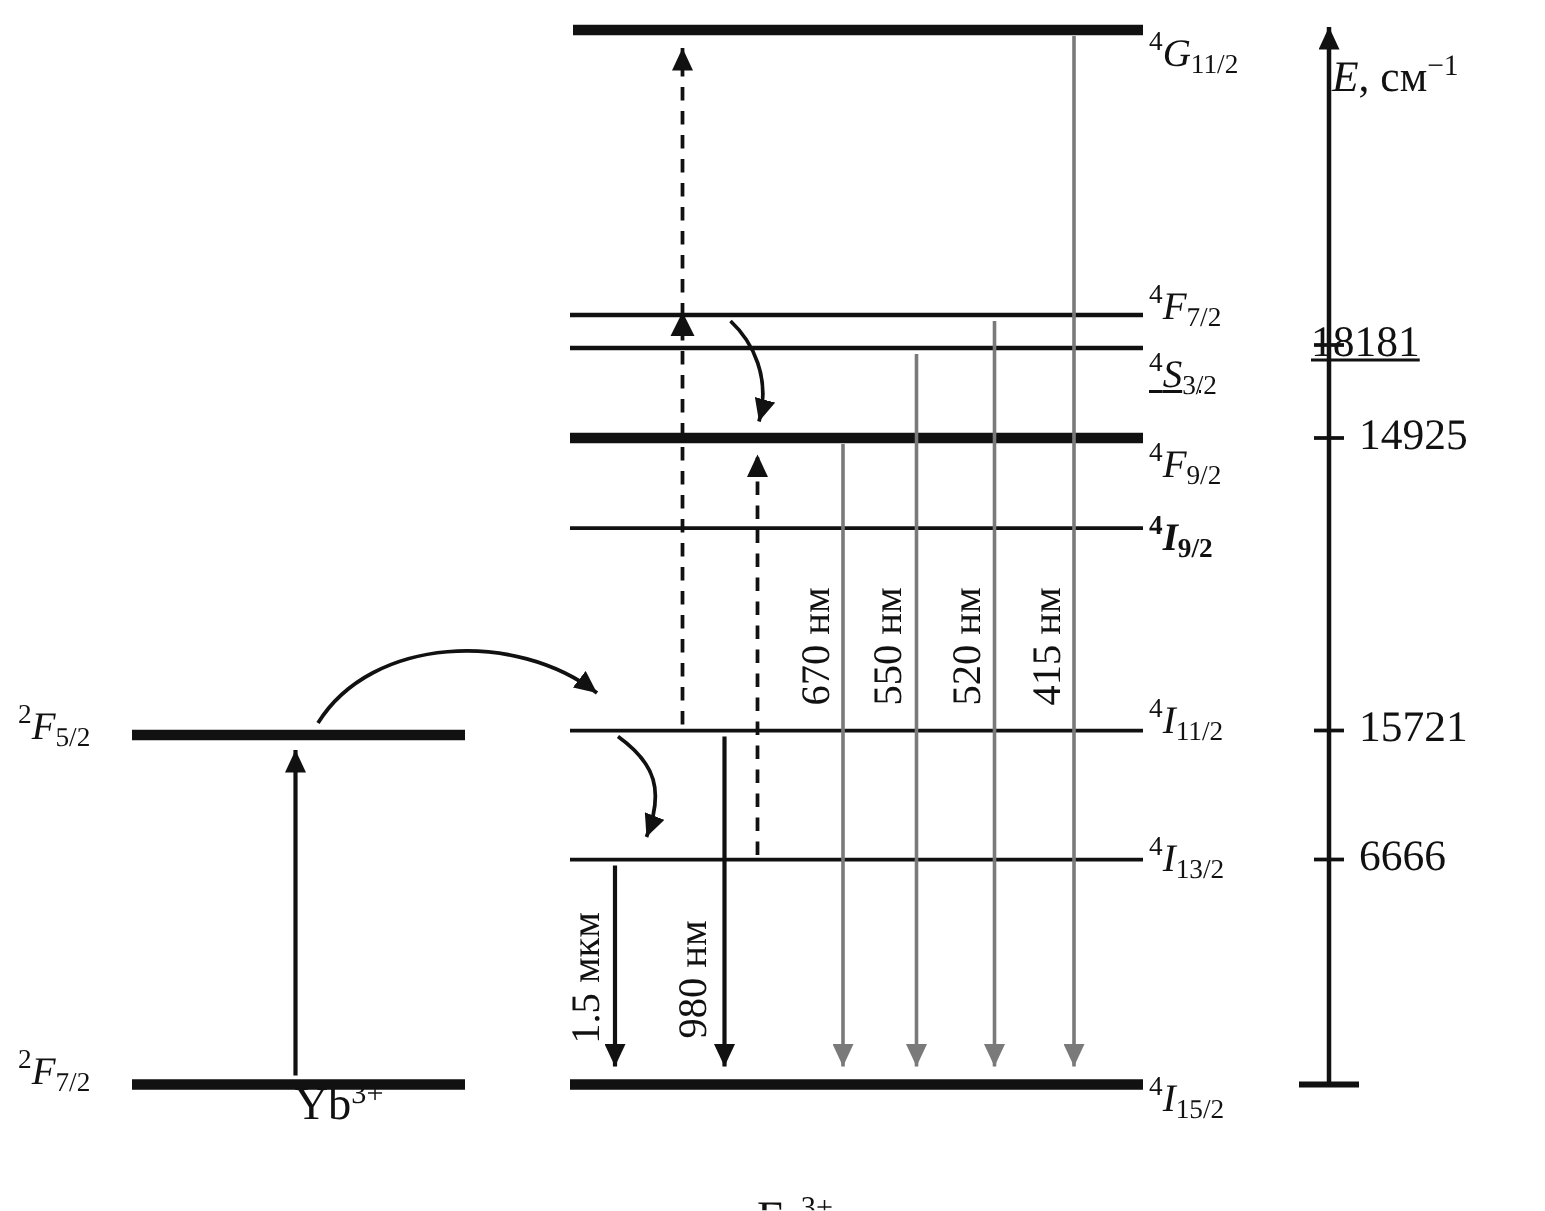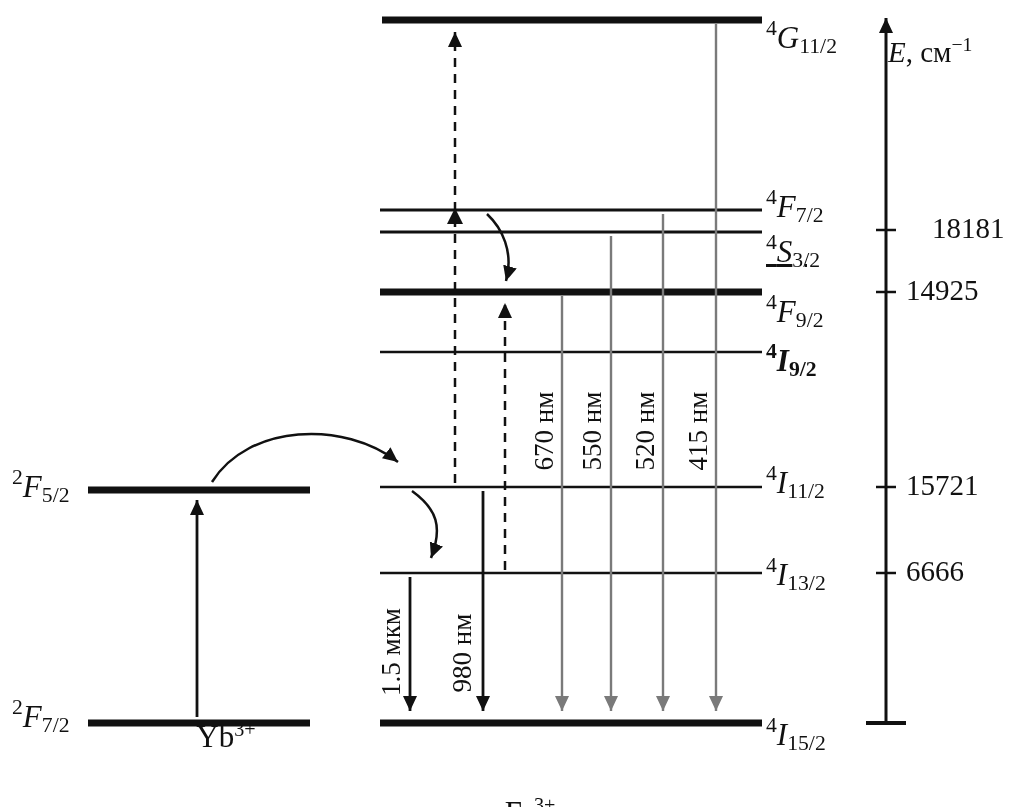--- a/index.html
+++ b/index.html
@@ -1,21 +1,21 @@
 <!DOCTYPE html>
 <html><head>
 <meta charset="utf-8">
 <style>
   html, body { margin:0; padding:0; background:#ffffff; }
   #figure {
     position:relative; width:1030px; height:807px; background:#ffffff;
     font-family:"Liberation Serif", serif; color:#111; overflow:hidden;
   }
   #diagram-svg { position:absolute; left:0; top:0; width:1030px; height:807px; }
-  .term { position:absolute; font-size:31px; line-height:1; white-space:nowrap; }
+  .term { position:absolute; font-size:26px; line-height:1; white-space:nowrap; }
   .term sup { font-size:0.7em; vertical-align:0.6em; }
   .term sub { font-size:0.7em; vertical-align:-0.25em; }
   .tl { font-style:italic; }
   .ion { position:absolute; font-size:31px; line-height:1; transform:translateX(-50%); white-space:nowrap; }
   .ion sup { font-size:0.65em; vertical-align:0.55em; }
   .tickval { position:absolute; font-size:29px; line-height:1; }
   .axis-label { position:absolute; font-size:29px; line-height:1; white-space:nowrap; }
   .axis-label sup { font-size:0.68em; vertical-align:0.55em; }
   .vlabel {
     position:absolute; font-size:27px; line-height:1; white-space:nowrap;
@@ -87,21 +87,21 @@
   <div class="term" style="left:766px;top:555px;"><sup>4</sup><span class="tl">I</span><sub>13/2</sub></div>
   <div class="term" style="left:766px;top:715px;"><sup>4</sup><span class="tl">I</span><sub>15/2</sub></div>
 
   <div class="term" style="left:12px;top:467px;"><sup>2</sup><span class="tl">F</span><sub>5/2</sub></div>
   <div class="term" style="left:12px;top:697px;"><sup>2</sup><span class="tl">F</span><sub>7/2</sub></div>
 
   <div class="ion" style="left:226px;top:719px;"><span>Yb</span><sup>3+</sup></div>
   <div class="ion" style="left:530px;top:795px;"><span>Er</span><sup>3+</sup></div>
 
   <div class="axis-label" style="left:888px;top:35px;"><span class="tl">E</span><span>, см</span><sup>−1</sup></div>
-  <div class="tickval" style="left:932px;top:214px;">18181</div>
+  <div class="tickval" style="left:874px;top:214px;text-decoration:underline;">18181</div>
   <div class="tickval" style="left:906px;top:276px;">14925</div>
   <div class="tickval" style="left:906px;top:471px;">15721</div>
   <div class="tickval" style="left:906px;top:557px;">6666</div>
 
   <div class="vlabel" style="left:544px;top:431px;">670 нм</div>
   <div class="vlabel" style="left:592px;top:431px;">550 нм</div>
   <div class="vlabel" style="left:645px;top:431px;">520 нм</div>
   <div class="vlabel" style="left:698px;top:431px;">415 нм</div>
   <div class="vlabel" style="left:391px;top:652px;">1.5 мкм</div>
   <div class="vlabel" style="left:462px;top:653px;">980 нм</div>

